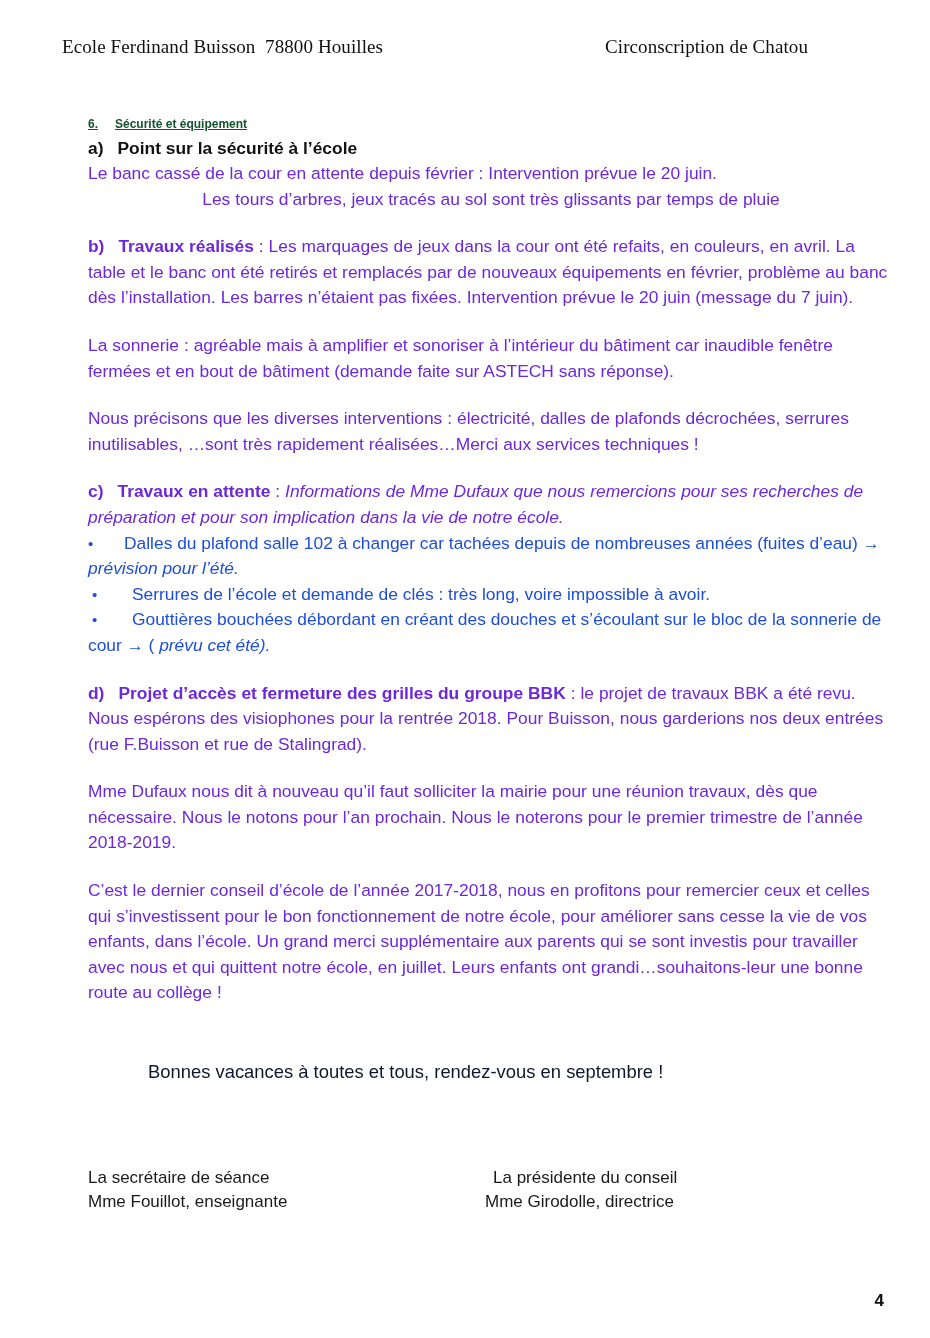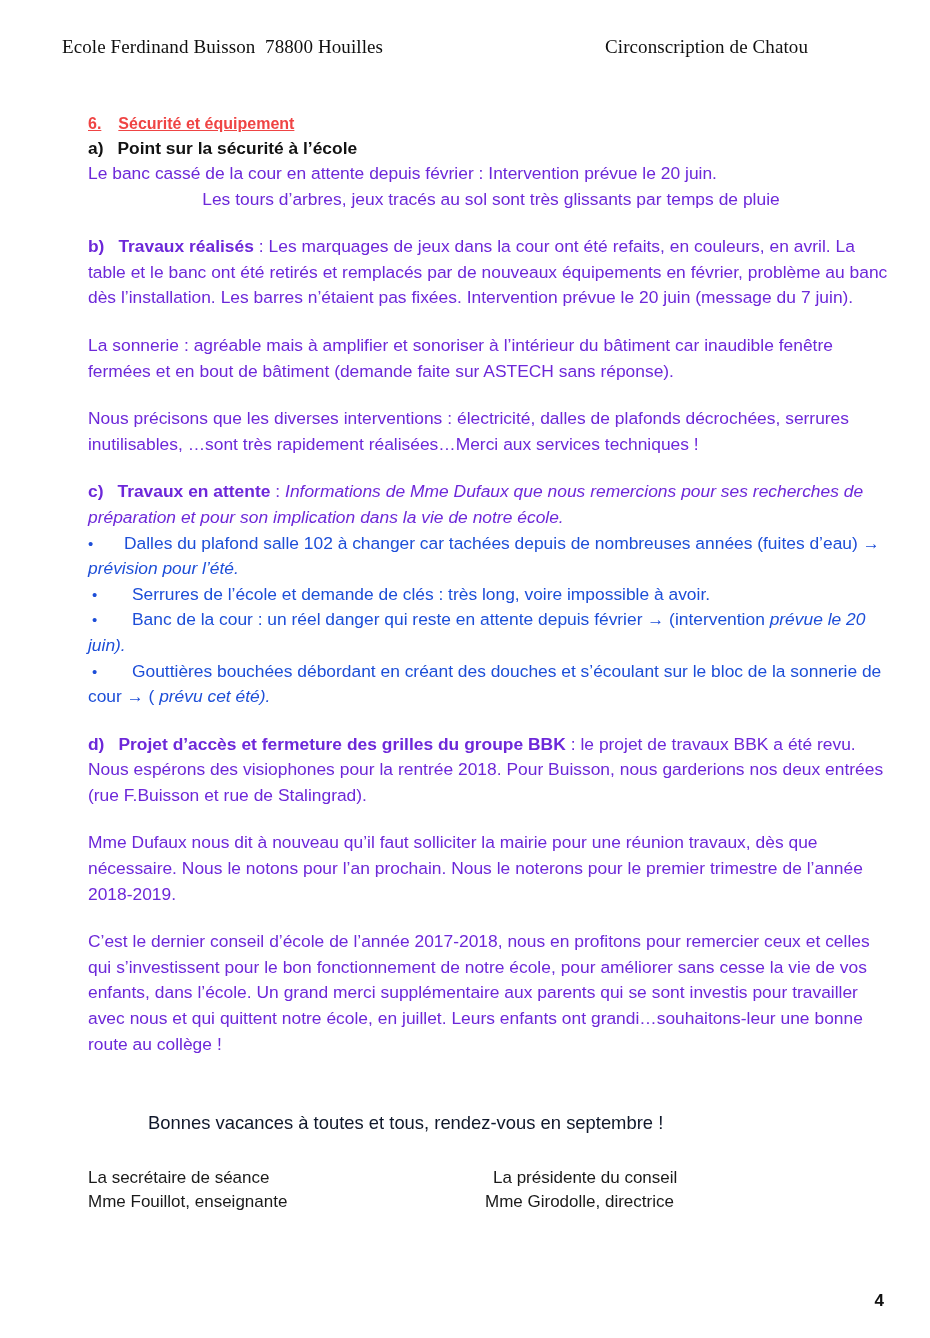--- a/index.html
+++ b/index.html
@@ -65,25 +65,25 @@
     text-align: left;
     word-spacing: 0.1px;
   }
   .blk + .blk { margin-top: 0; text-align: center; }
   .gap-md { height: 22px; }
   .gap-lg { height: 26px; }
 
   .num-head {
     font-weight: bold;
     text-decoration: underline;
-    font-size: 16px;
+    font-size: 12px;
     line-height: 24px;
     display: block;
     margin: 0;
-    color: #ef4444;
+    color: #14532d;
   }
   .num-head .idx { margin-right: 17px; }
 
   .sub-head {
     font-weight: bold;
     font-size: 17.4px;
     line-height: 25px;
     display: block;
     margin: 0;
     color: #121212;
@@ -190,21 +190,20 @@
     <p class="blk">Nous précisons que les diverses interventions : électricité, dalles de plafonds décrochées, serrures inutilisables, …sont très rapidement réalisées…Merci aux services techniques !</p>
 
     <div class="gap-md"></div>
 
     <p class="blk"><span class="lead-bold"><span class="idx" style="margin-right:14px">c)</span><span>Travaux en attente</span></span><span> : </span><span class="ital">Informations de Mme Dufaux que nous remercions pour ses recherches de préparation et pour son implication dans la vie de notre école.</span></p>
 
     <div class="bullet-line"><span class="dot">•</span><span class="btext"><span>Dalles du plafond salle 102 à changer car tachées depuis de nombreuses années (fuites d’eau) </span><span class="arrow">→</span><span class="ital"> prévision pour l’été.</span></span></div>
 
     <div class="bullet-line"><span class="dot wide">•</span><span class="btext">Serrures de l’école et demande de clés : très long, voire impossible à avoir.</span></div>
 
-    <div class="bullet-line"><span class="dot wide">•</span><span class="btext"><span>Banc de la cour : un réel danger qui reste en attente depuis février </span><span class="arrow">→</span><span> (intervention </span><span class="ital">prévue le 20 juin).</span></span></div>
 
 
     <div class="bullet-line"><span class="dot wide">•</span><span class="btext"><span>Gouttières bouchées débordant en créant des douches et s’écoulant sur le bloc de la sonnerie de cour </span><span class="arrow">→</span><span> ( </span><span class="ital">prévu cet été).</span></span></div>
 
     <div class="gap-md"></div>
 
     <p class="blk"><span class="lead-bold"><span class="idx" style="margin-right:14px">d)</span><span>Projet d’accès et fermeture des grilles du groupe BBK</span></span><span> : le projet de travaux BBK a été revu. Nous espérons des visiophones pour la rentrée 2018. Pour Buisson, nous garderions nos deux entrées (rue F.Buisson et rue de Stalingrad).</span></p>
 
     <div class="gap-md"></div>
 

